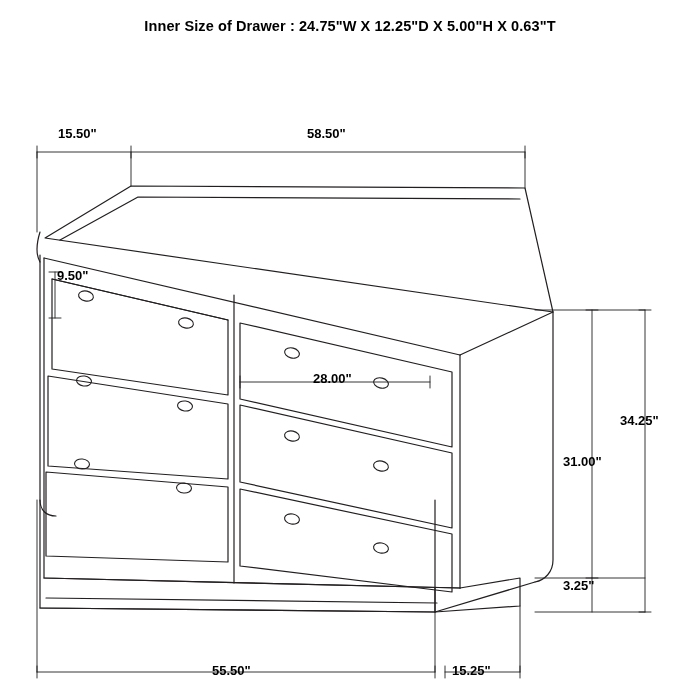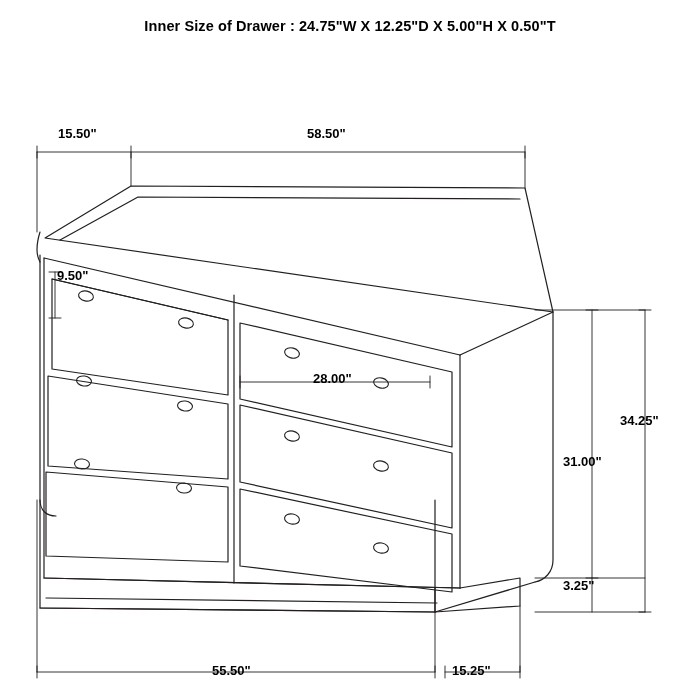--- a/index.html
+++ b/index.html
@@ -40,21 +40,21 @@
     font-size: 13px;
     font-weight: bold;
     white-space: nowrap;
   }
 </style>
 </head>
 <body>
 
 <div id="stage">
 
-  <div class="title">Inner Size of Drawer : 24.75"W X 12.25"D X 5.00"H X 0.50"T</div>
+  <div class="title">Inner Size of Drawer : 24.75"W X 12.25"D X 5.00"H X 0.63"T</div>
 
   <svg id="dwg" width="700" height="700" viewBox="0 0 700 700">
     <g fill="none" stroke="#231f20" stroke-width="1.2" stroke-linejoin="round" stroke-linecap="round">
 
       <g stroke-width="0.9">
 
         <line x1="37" y1="152" x2="525" y2="152"></line>
 
         <line x1="37" y1="146" x2="37" y2="158"></line>
         <line x1="131" y1="146" x2="131" y2="158"></line>

